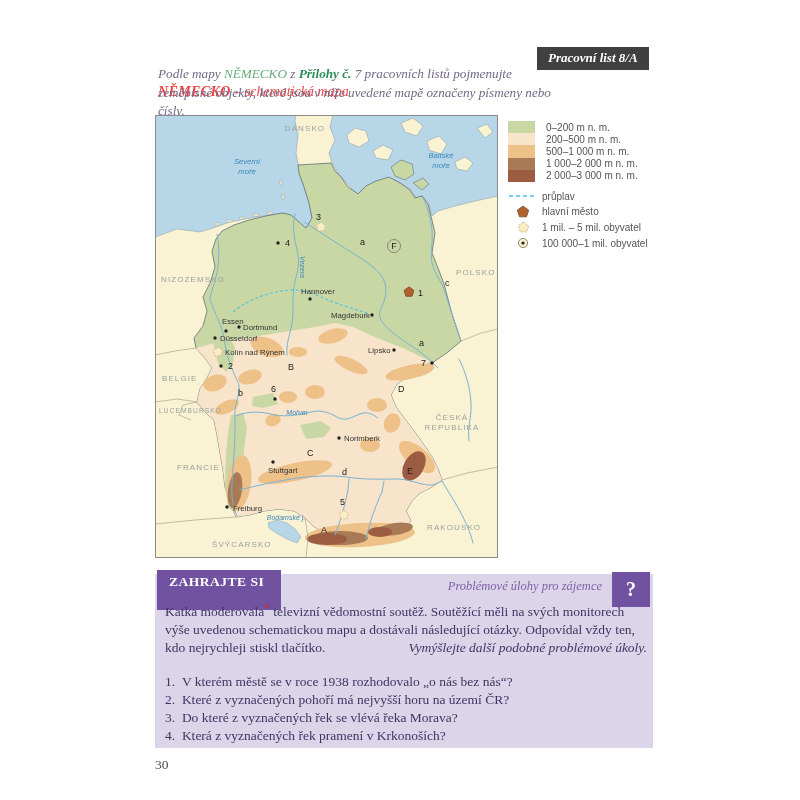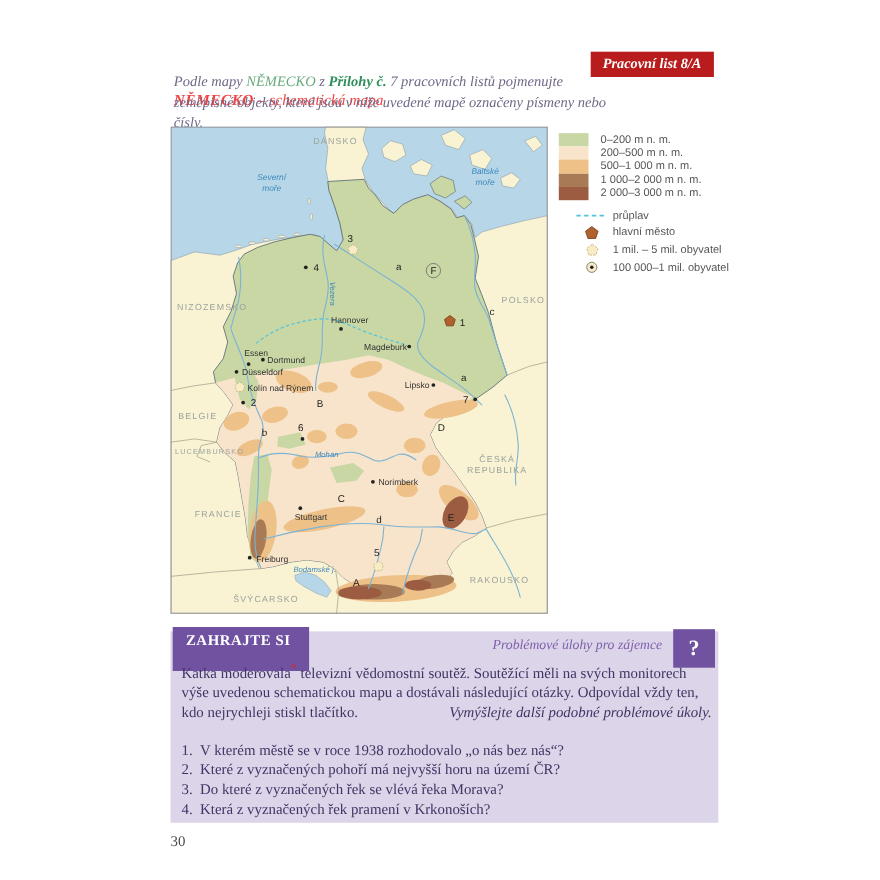--- a/index.html
+++ b/index.html
@@ -6,21 +6,21 @@
   body {
     width:800px; height:800px; background:#ffffff; position:relative;
     font-family:"Liberation Serif", serif; overflow:hidden;
   }
   .abs { position:absolute; }
 
   
   #title { left:158px; top:44px; font-size:14px; font-style:italic; color:#ef4444;margin-top:40px; }
   #title .title-de { font-weight:bold; letter-spacing:.4px; }
   #badge {
-    left:537px; top:47px; background:#b91c1c; color:#fff;
+    left:537px; top:47px; background:#404040; color:#fff;
     font-style:italic; font-weight:bold; font-size:13px; padding:3px 11px 4px;
   }
   #subtitle { left:158px; top:65px; font-style:italic; font-size:13.2px; color:#716887; line-height:18.5px; width:400px; }
   #subtitle .gr  { color:#67ab7c; }
   #subtitle .grb { color:#2f8f5b; font-weight:bold; }
 
   
   #map-wrap { left:155px; top:115px; width:343px; height:443px; }
   #map-wrap svg { display:block; }
   text { font-family:"Liberation Sans", sans-serif; }
@@ -29,21 +29,21 @@
   .m-river   { font-size:7px;  fill:#3c87bb; font-style:italic; }
   .m-city    { font-size:7.8px; fill:#333; }
   .m-mark    { font-size:9px; fill:#1d1d1d; }
 
   
   #legend { left:508px; top:121px; width:190px; height:135px;
     font-family:"Liberation Sans", sans-serif; font-size:10px; color:#555; }
   .leg-row { position:absolute; left:0; height:12.2px; display:flex; align-items:center; }
   .leg-swatch { width:27px; height:12.2px; }
   .leg-elev-label { margin-left:11px; white-space:nowrap; }
-  .leg-sym-row { position:absolute; left:15px; display:flex; align-items:center; height:14px; }
+  .leg-sym-row { position:absolute; left:0; display:flex; align-items:center; height:14px; }
   .leg-icon { width:30px; display:flex; justify-content:center; }
   .leg-sym-label { margin-left:4px; white-space:nowrap; }
 
   
   #quiz-box { left:155px; top:574px; width:498px; height:174px; background:#dcd4e8; }
   #quiz-header {
     left:157px; top:570px; width:112px; height:40px; background:#7152a0;
     color:#fff; font-weight:bold; font-size:13.5px; line-height:24px;
     padding-left:12px; letter-spacing:.5px;
   }

